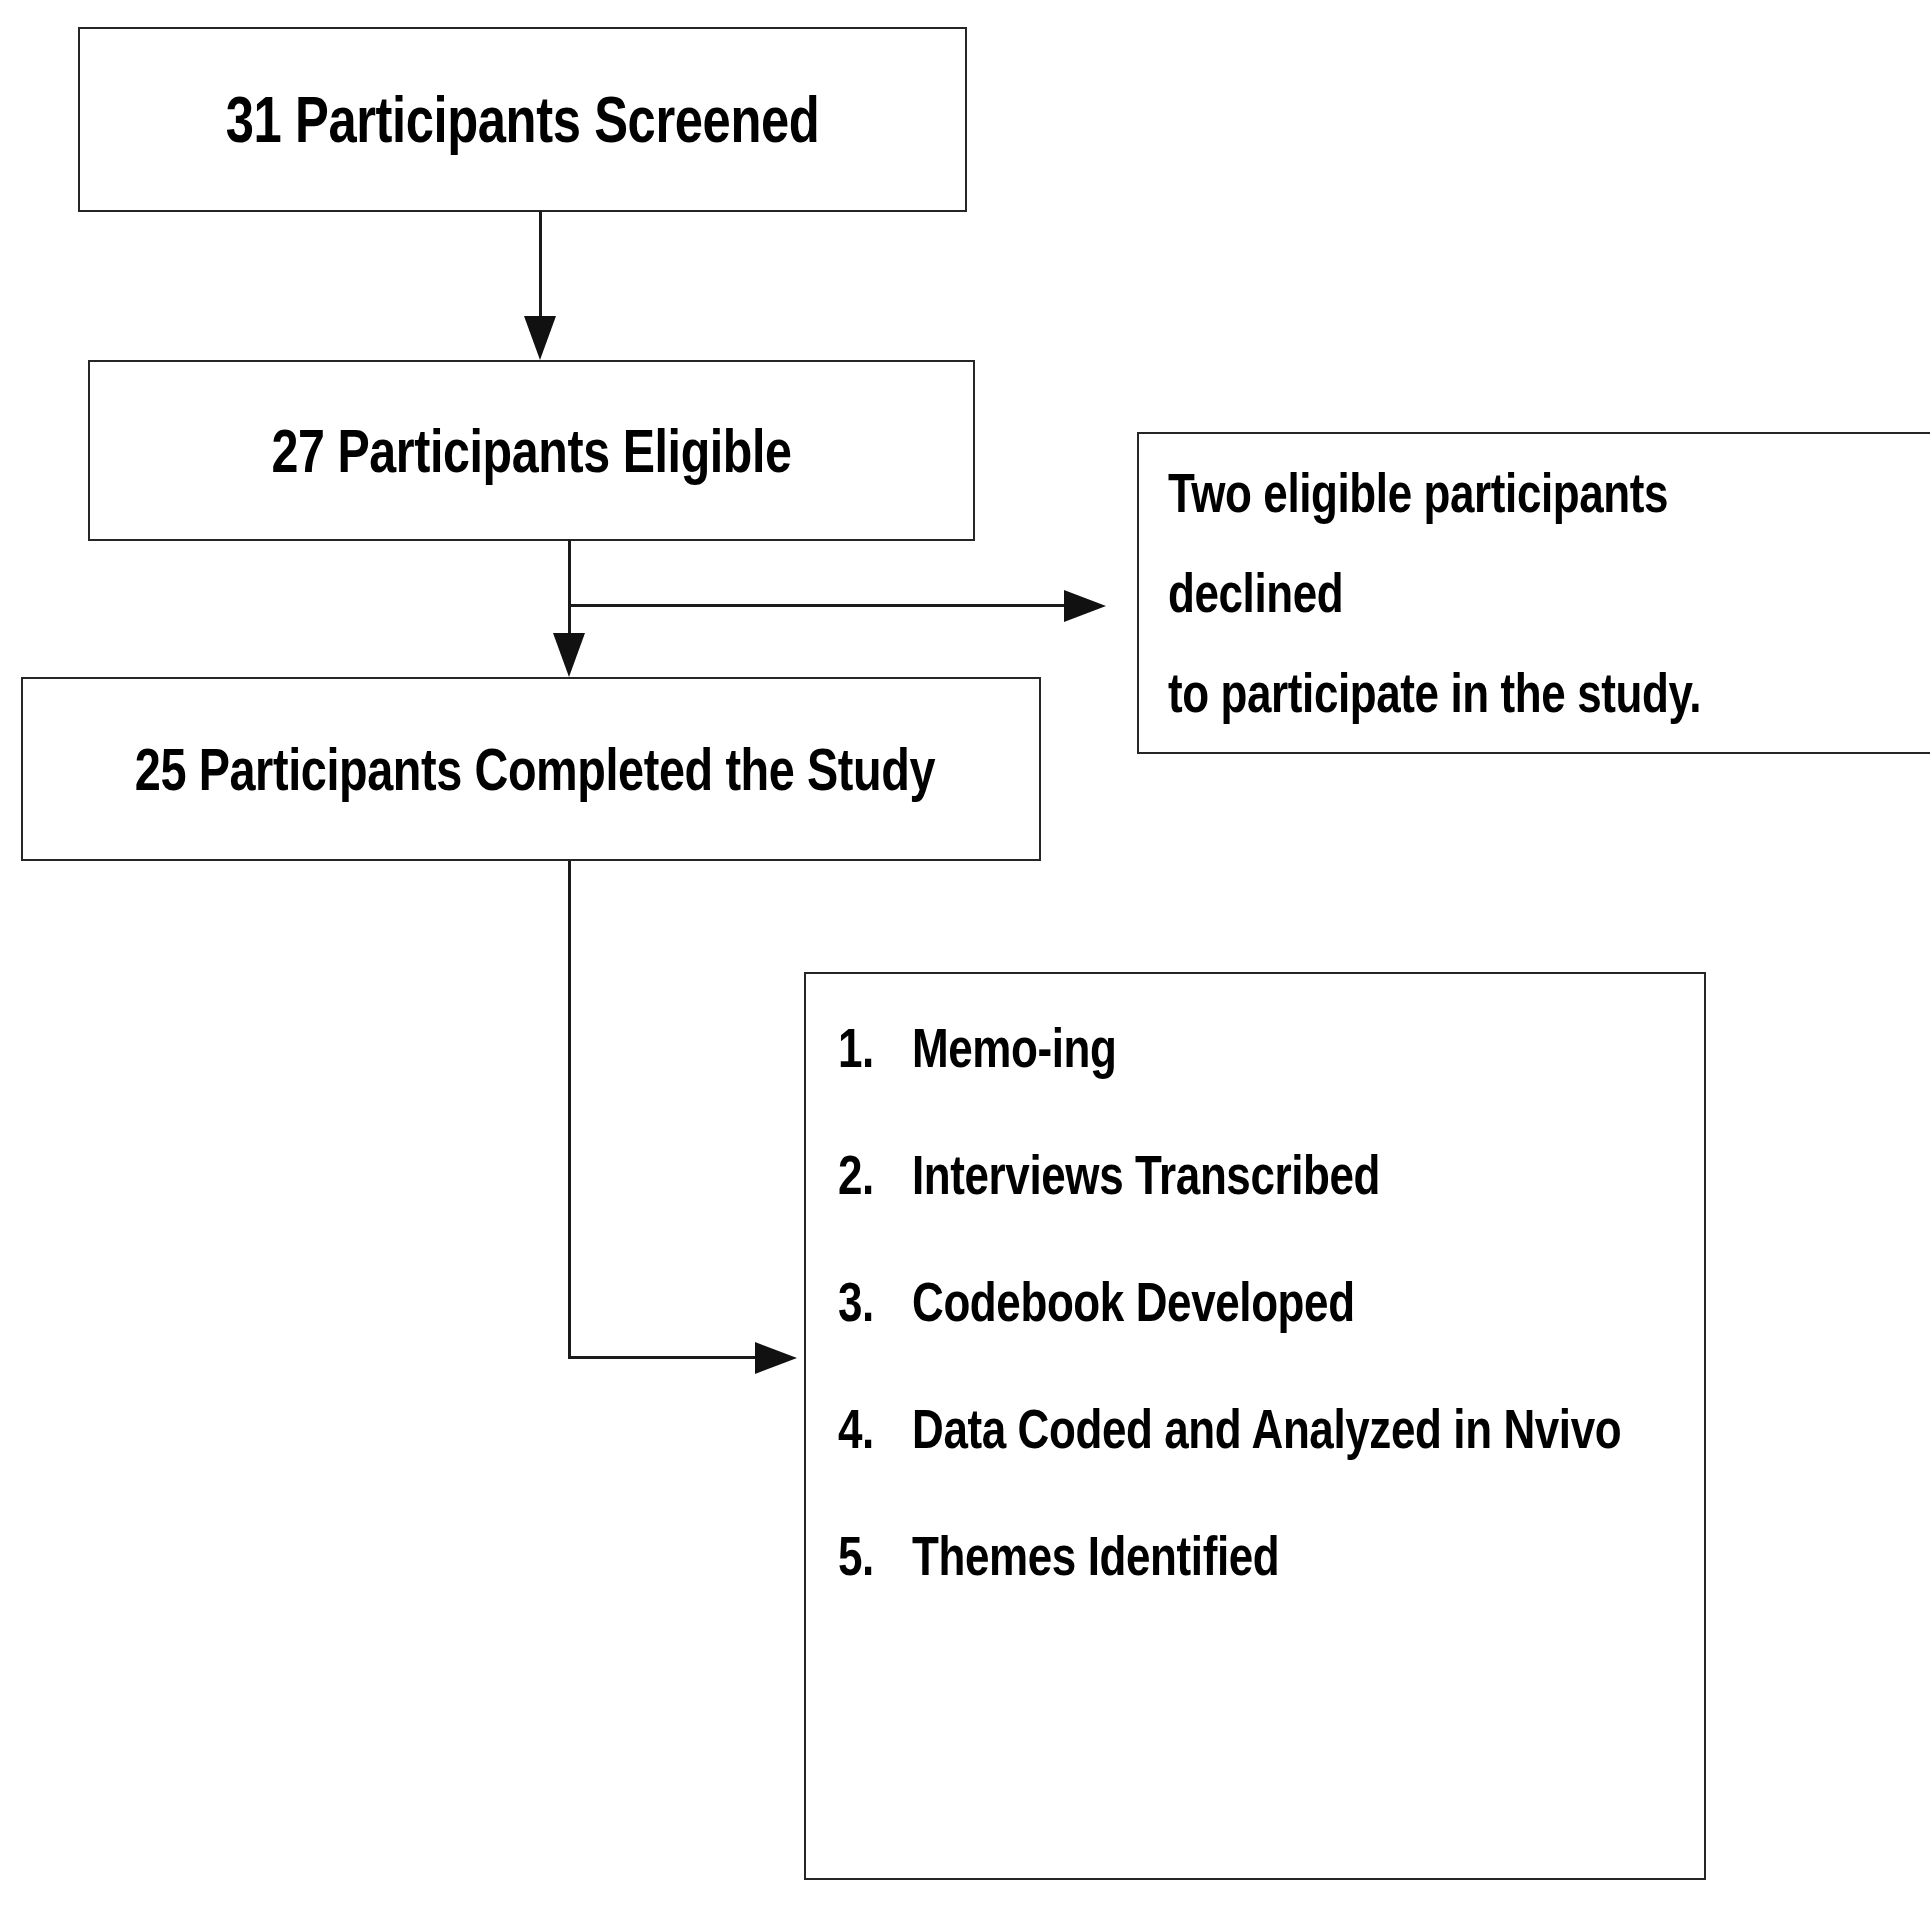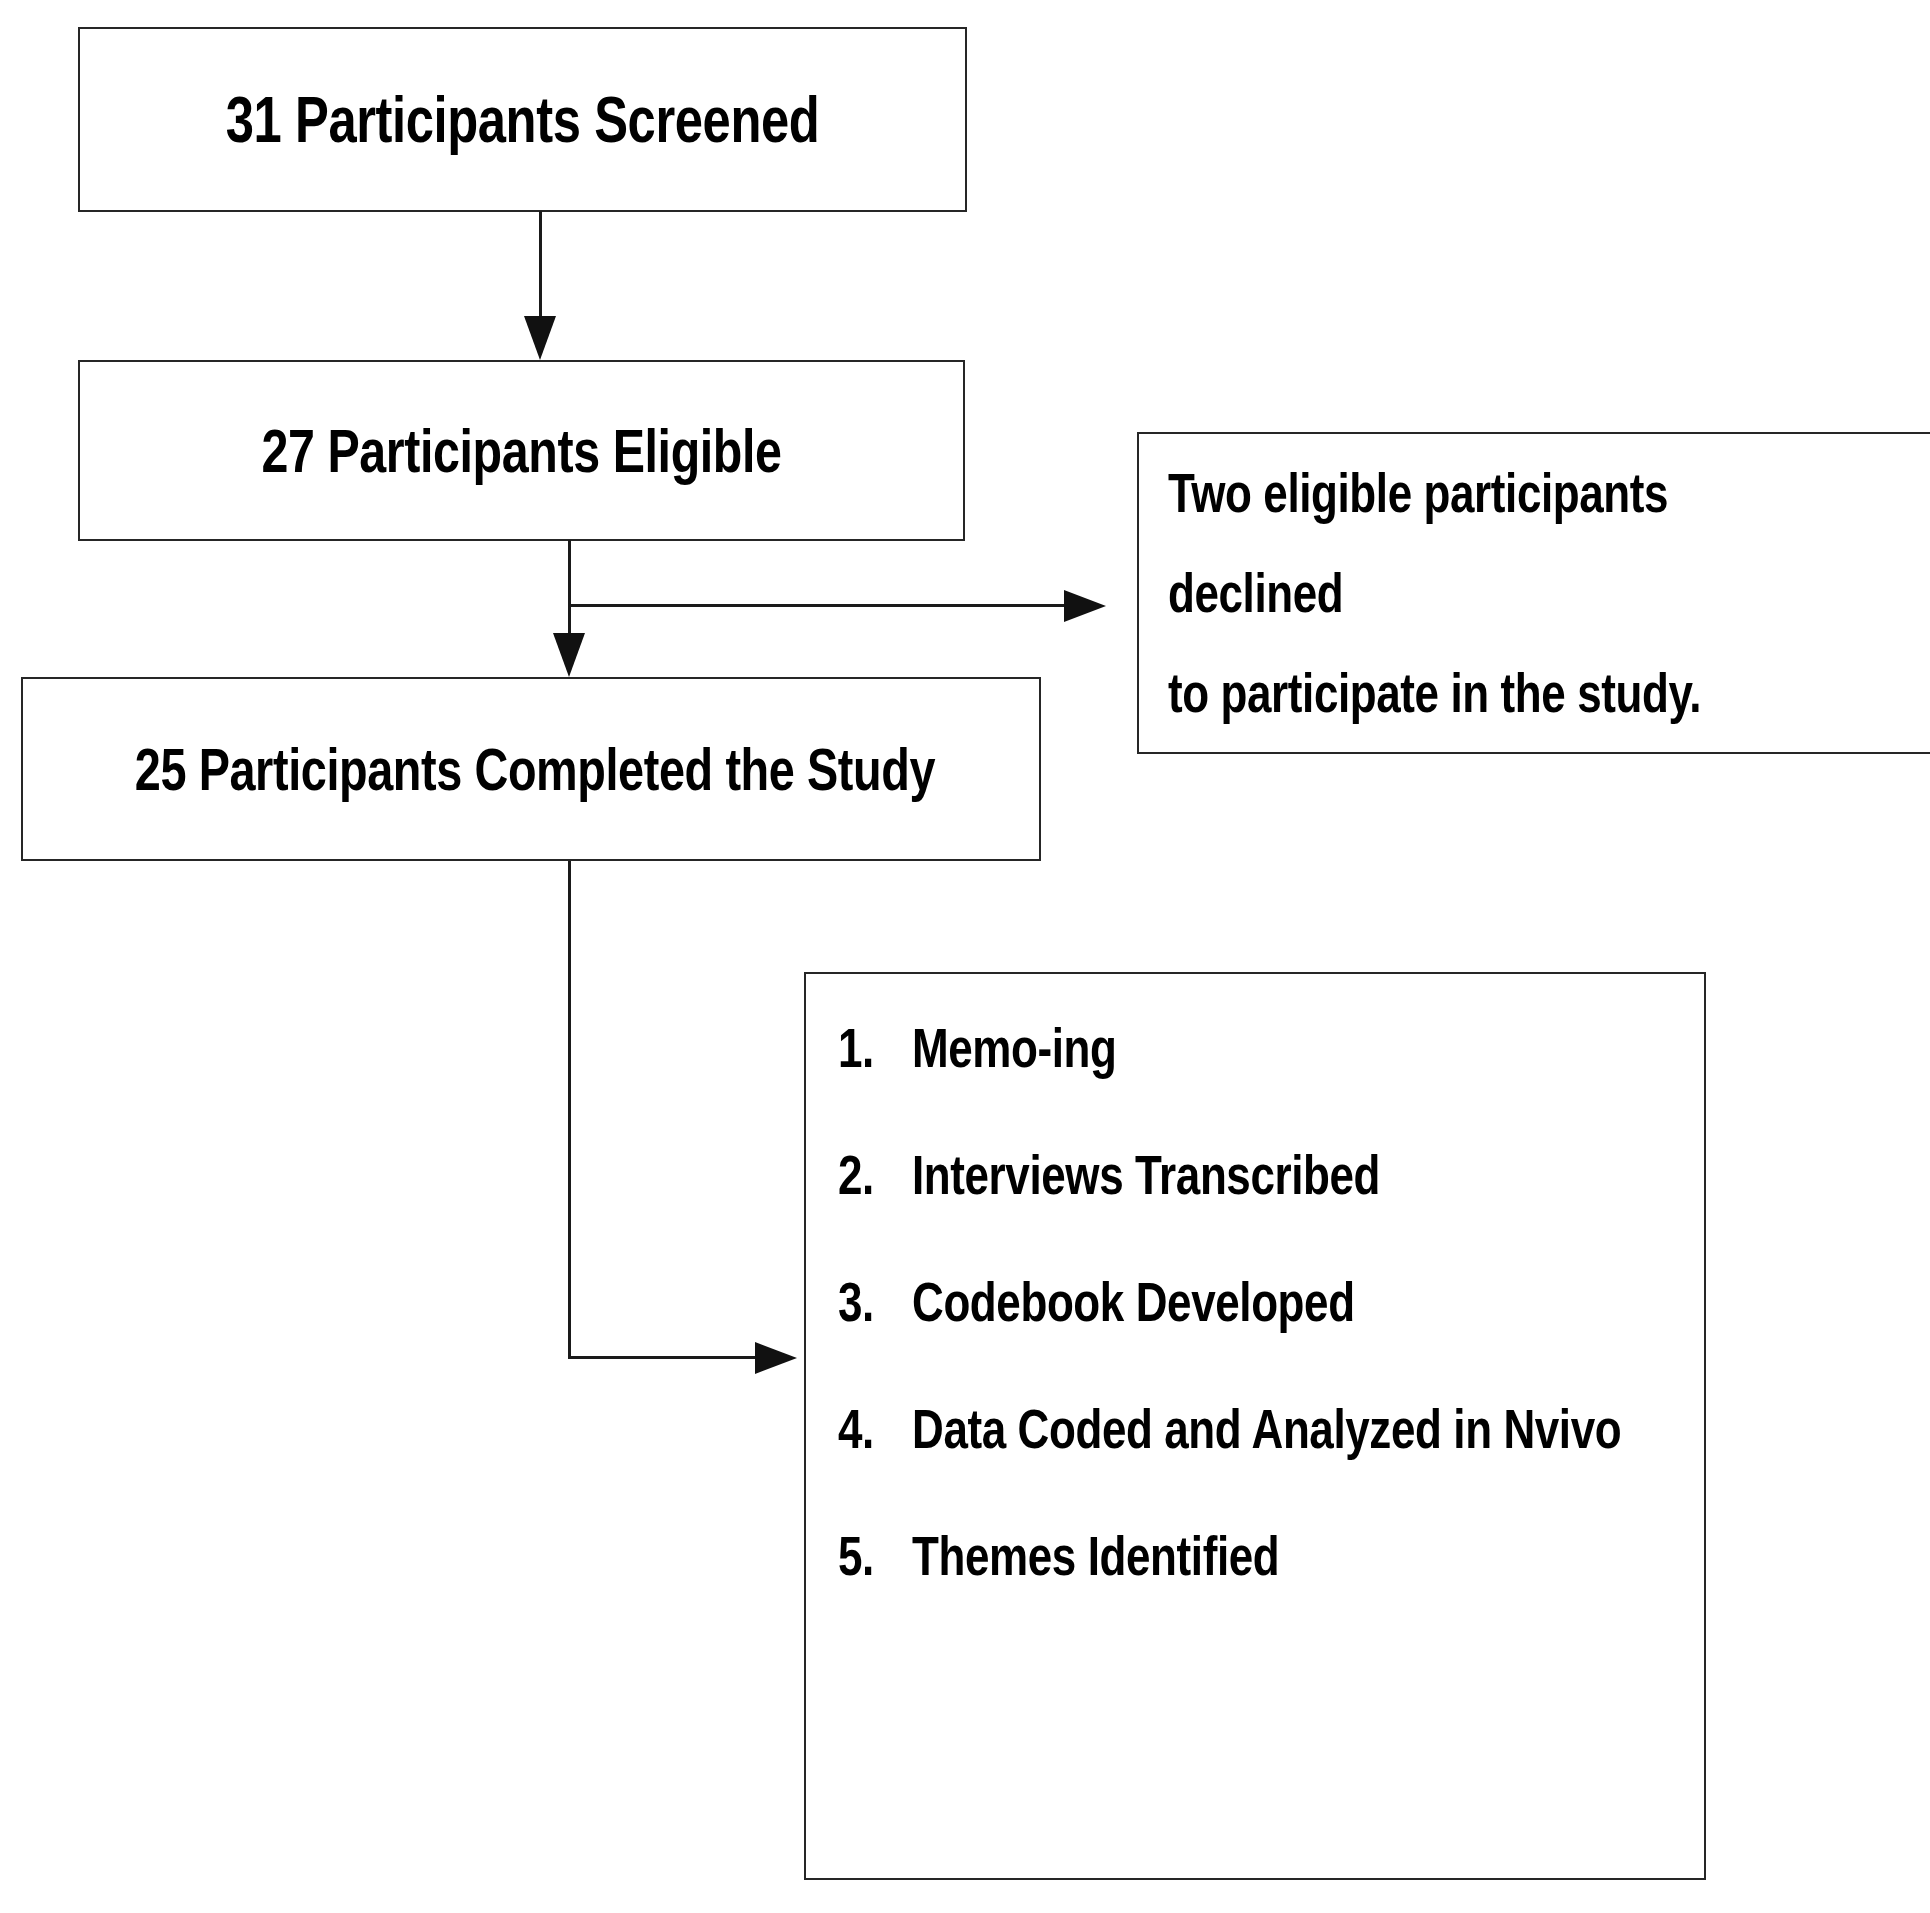--- a/index.html
+++ b/index.html
@@ -37,21 +37,21 @@
 
   
   #box-screened {
     left: 78px; top: 27px; width: 889px; height: 185px;
     justify-content: center;
   }
   #box-screened .box-label { font-size: 65px; }
 
   
   #box-eligible {
-    left: 78px; top: 360px; width: 887px; height: 181px;
+    left: 88px; top: 360px; width: 887px; height: 181px;
     justify-content: flex-start;
   }
   #box-eligible .box-label { font-size: 62px; }
 
   
   #box-completed {
     left: 21px; top: 677px; width: 1020px; height: 184px;
   }
   #box-completed .box-label { font-size: 60px; }
 

